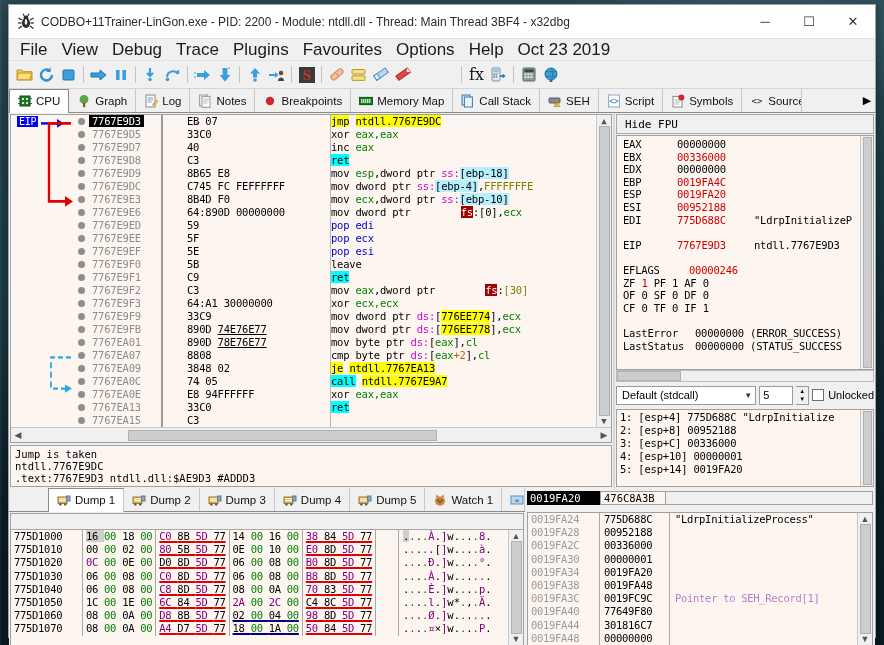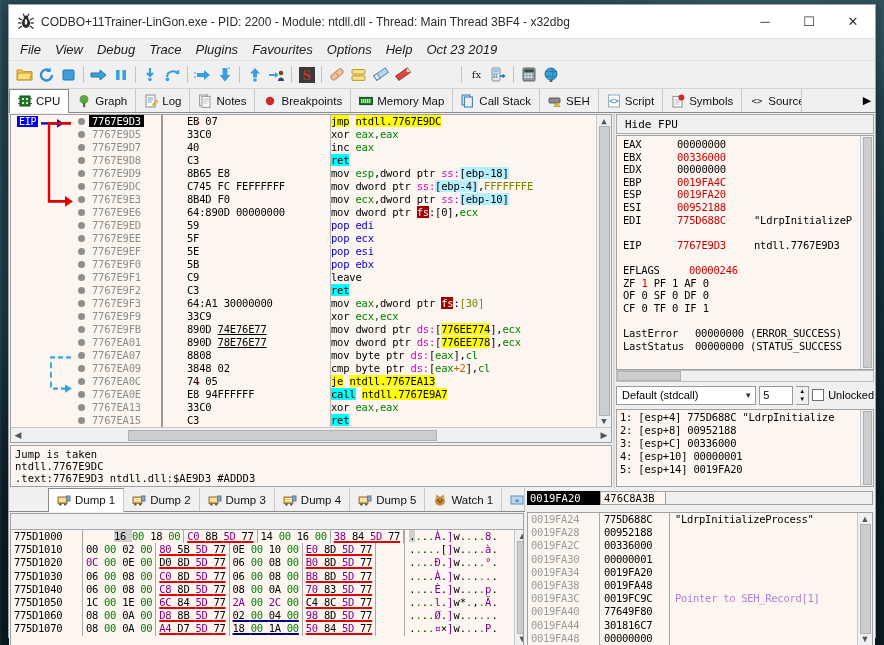--- a/index.html
+++ b/index.html
@@ -50,21 +50,21 @@
     color: #333; font-size: 13px; cursor: default;
   }
   
   #menubar {
     height: 22px; flex: 0 0 22px;
     display: flex; align-items: center; gap: 0;
     background: #f0f0f0; padding-left: 4px;
     border-bottom: 1px solid #e3e3e3;
   }
   .menu-item {
-    padding: 3px 7px; font-size: 13px; color: #1a1a1a; white-space: nowrap; font-style: italic;
+    padding: 3px 7px; font-size: 17px; color: #1a1a1a; white-space: nowrap;
   }
   
   #toolbar {
     height: 28px; flex: 0 0 28px;
     background: #f0f0f0; display: flex; align-items: center;
     padding-left: 5px; gap: 1px;
     border-bottom: 1px solid #d4d4d4;
   }
   .tbtn {
     width: 21px; height: 22px; display: flex; align-items: center; justify-content: center;
@@ -125,21 +125,21 @@
   
   .m-jmp  { color:#000; background:#ffff00; }
   .m-call { color:#000; background:#00ffff; }
   .m-ret  { color:#000; background:#00ffff; }
   .m-gen  { color:#000; }
   .m-mov  { color:#000; }
   .m-pop  { color:#0000cc; }
   .reg    { color:#008000; }
   .reg2   { color:#0000cc; }
   .seg    { color:#cc00cc;margin-top:33px; }
-  .segfs  { color:#ffffff; background:#a00000; }
+  .segfs  { color:#ffffff; background:#a00000;margin-left:44px; }
   .brack  { color:#000; background:#b6f0ff; }
   .imm    { color:#808000; }
   .num    { color:#000; }
   .addrlbl{ color:#000; background:#ffff00; }
   .memhl  { color:#000; background:#ffff00; }
   .plus   { color:#c06000; }
   .vmark  { color:#a00000; font-size:9px; }
   
   #arrows { position: absolute; left:0; top:0; width:64px; height:100%; pointer-events:none; }
   #eipbadge {
@@ -436,21 +436,21 @@
         </svg>
     </div>
     <div class="tbtn">
       <span style="font-family:'DejaVu Serif',serif;font-style:italic;font-size:13px;color:#1a1a1a;"></span>
     </div>
     <div class="tbtn">
       <span style="font-family:'DejaVu Serif',serif;font-size:13px;color:#1a1a1a;"></span>
     </div>
     <div class="tsep"></div>
     <div class="tbtn">
-      <span style="font-family:'DejaVu Serif',serif;font-size:10px;color:#1a1a1a;">fx</span>
+      <span style="font-family:'DejaVu Serif',serif;font-size:16px;color:#1a1a1a;">fx</span>
     </div>
     <div class="tbtn">
       <svg width="15" height="15" viewBox="0 0 15 15">
           <rect x="1" y="1" width="8" height="13" rx="1" fill="#dfe8f0" stroke="#7b96ab"></rect>
           <rect x="2.2" y="2.4" width="5.6" height="3" fill="#8fc1e0"></rect>
           <g fill="#6b8498">
             <rect x="2.2" y="6.6" width="1.6" height="1.6"></rect>
             <rect x="4.6" y="6.6" width="1.6" height="1.6"></rect>
             <rect x="2.2" y="9" width="1.6" height="1.6"></rect>
             <rect x="4.6" y="9" width="1.6" height="1.6"></rect>
@@ -726,21 +726,20 @@
                   <div class="drow"><span class="instr-txt"><span class="m-gen">xor</span><span> </span><span class="reg">eax,eax</span></span></div>
                   <div class="drow"><span class="instr-txt"><span class="m-gen">inc</span><span> </span><span class="reg">eax</span></span></div>
                   <div class="drow"><span class="instr-txt"><span class="m-ret">ret</span></span></div>
                   <div class="drow"><span class="instr-txt"><span class="m-mov">mov</span><span> </span><span class="reg">esp</span><span class="num">,</span><span class="m-gen">dword ptr </span><span class="seg">ss:</span><span class="brack">[ebp-18]</span></span></div>
                   <div class="drow"><span class="instr-txt"><span class="m-mov">mov</span><span> </span><span class="m-gen">dword ptr </span><span class="seg">ss:</span><span class="brack">[ebp-4]</span><span class="num">,</span><span class="imm">FFFFFFFE</span></span></div>
                   <div class="drow"><span class="instr-txt"><span class="m-mov">mov</span><span> </span><span class="reg">ecx</span><span class="num">,</span><span class="m-gen">dword ptr </span><span class="seg">ss:</span><span class="brack">[ebp-10]</span></span></div>
                   <div class="drow"><span class="instr-txt"><span class="m-mov">mov</span><span> </span><span class="m-gen">dword ptr </span><span class="segfs">fs</span><span class="num">:</span><span class="num">[0]</span><span class="num">,</span><span class="reg">ecx</span></span></div>
                   <div class="drow"><span class="instr-txt"><span class="m-pop">pop</span><span> </span><span class="reg2">edi</span></span></div>
                   <div class="drow"><span class="instr-txt"><span class="m-pop">pop</span><span> </span><span class="reg2">ecx</span></span></div>
                   <div class="drow"><span class="instr-txt"><span class="m-pop">pop</span><span> </span><span class="reg2">esi</span></span></div>
-                  <div class="drow"><span class="instr-txt"><span class="m-pop">pop</span><span> </span><span class="reg2">ebx</span></span></div>
                   <div class="drow"><span class="instr-txt"><span class="m-gen">leave</span></span></div>
                   <div class="drow"><span class="instr-txt"><span class="m-ret">ret</span></span></div>
                   <div class="drow"><span class="instr-txt"><span class="m-mov">mov</span><span> </span><span class="reg">eax</span><span class="num">,</span><span class="m-gen">dword ptr </span><span class="segfs">fs</span><span class="num">:</span><span class="imm">[30]</span></span></div>
                   <div class="drow"><span class="instr-txt"><span class="m-gen">xor</span><span> </span><span class="reg">ecx,ecx</span></span></div>
                   <div class="drow"><span class="instr-txt"><span class="m-mov">mov</span><span> </span><span class="m-gen">dword ptr </span><span class="seg">ds:</span><span class="num">[</span><span class="memhl">776EE774</span><span class="num">]</span><span class="num">,</span><span class="reg">ecx</span></span></div>
                   <div class="drow"><span class="instr-txt"><span class="m-mov">mov</span><span> </span><span class="m-gen">dword ptr </span><span class="seg">ds:</span><span class="num">[</span><span class="memhl">776EE778</span><span class="num">]</span><span class="num">,</span><span class="reg">ecx</span></span></div>
                   <div class="drow"><span class="instr-txt"><span class="m-mov">mov</span><span> </span><span class="m-gen">byte ptr </span><span class="seg">ds:</span><span class="num">[</span><span class="reg">eax</span><span class="num">],</span><span class="reg">cl</span></span></div>
                   <div class="drow"><span class="instr-txt"><span class="m-gen">cmp</span><span> </span><span class="m-gen">byte ptr </span><span class="seg">ds:</span><span class="num">[</span><span class="reg">eax</span><span class="plus">+</span><span class="plus">2</span><span class="num">],</span><span class="reg">cl</span></span></div>
                   <div class="drow"><span class="instr-txt"><span class="m-jmp">je</span><span> </span><span class="addrlbl">ntdll.7767EA13</span></span></div>
                   <div class="drow"><span class="instr-txt"><span class="m-call">call</span><span> </span><span class="addrlbl">ntdll.7767E9A7</span></span></div>
@@ -918,21 +917,21 @@
         <div id="dump">
           <div id="dump-head">
             <div class="dh addr">Address</div>
             <div class="dh hex">Hex</div>
             <div class="dh ascii">ASCII</div>
           </div>
           <div id="dump-rows">
             <div id="dump-rows-inner">
                 <div class="hrow">
                   <div class="hcell-addr">775D1000</div>
-                  <div style="flex: 1 1 auto; display: flex; margin-left: 28px;">
+                  <div style="flex: 1 1 auto; display: flex;">
                     <span class="hgroup"><span class="hb sel-byte">16 </span><span class="hb g">00 </span><span class="hb">18 </span><span class="hb g">00</span></span>
                     <span class="hgroup ul"><span class="hb p">C0 </span><span class="hb">8B </span><span class="hb p">5D </span><span class="hb">77</span></span>
                     <span class="hgroup"><span class="hb">14 </span><span class="hb g">00 </span><span class="hb">16 </span><span class="hb g">00</span></span>
                     <span class="hgroup ul"><span class="hb p">38 </span><span class="hb">84 </span><span class="hb p">5D </span><span class="hb">77</span></span>
                   </div>
                   <div class="hcell-ascii"><span class="a-dot sel-byte">.</span><span class="a-g">.</span><span class="a-dot">.</span><span class="a-g">.</span><span class="a-p">À</span><span class="a-dot">.</span><span class="a-p">]</span><span class="a-dot">w</span><span class="a-dot">.</span><span class="a-g">.</span><span class="a-dot">.</span><span class="a-g">.</span><span class="a-p">8</span><span class="a-dot">.</span></div>
                 </div>
                 <div class="hrow">
                   <div class="hcell-addr">775D1010</div>
                   <div style="flex: 1 1 auto; display: flex;">

